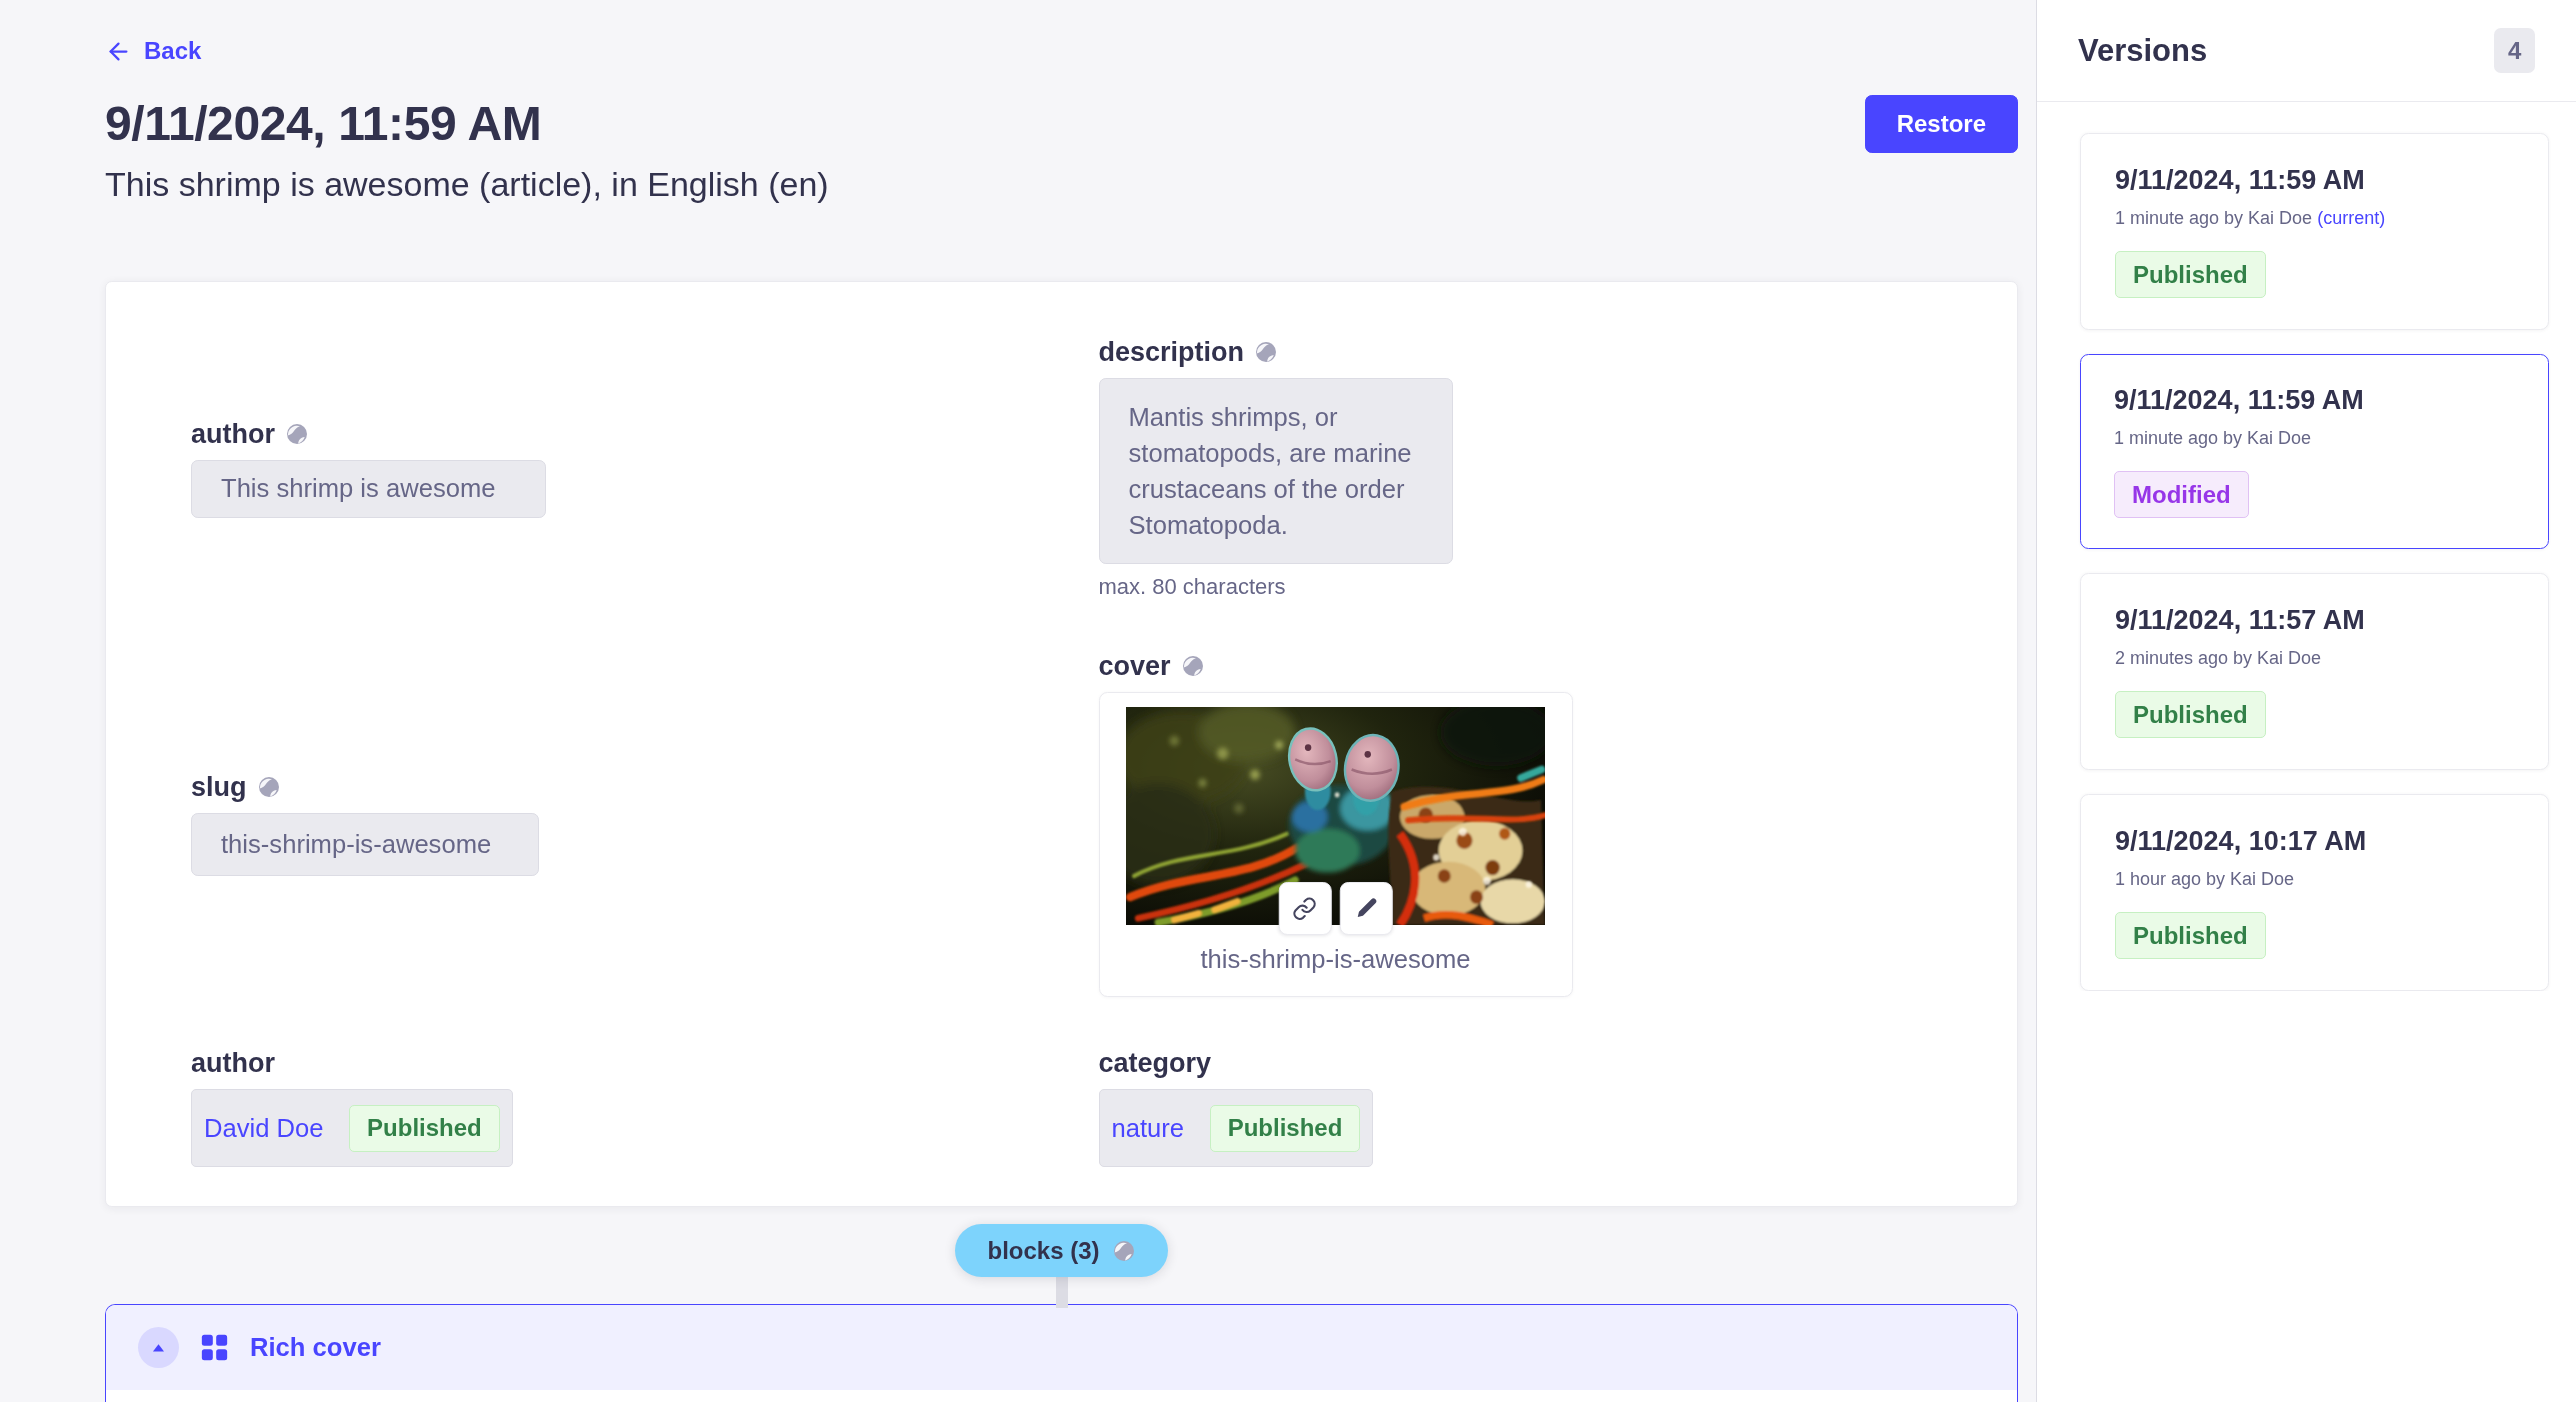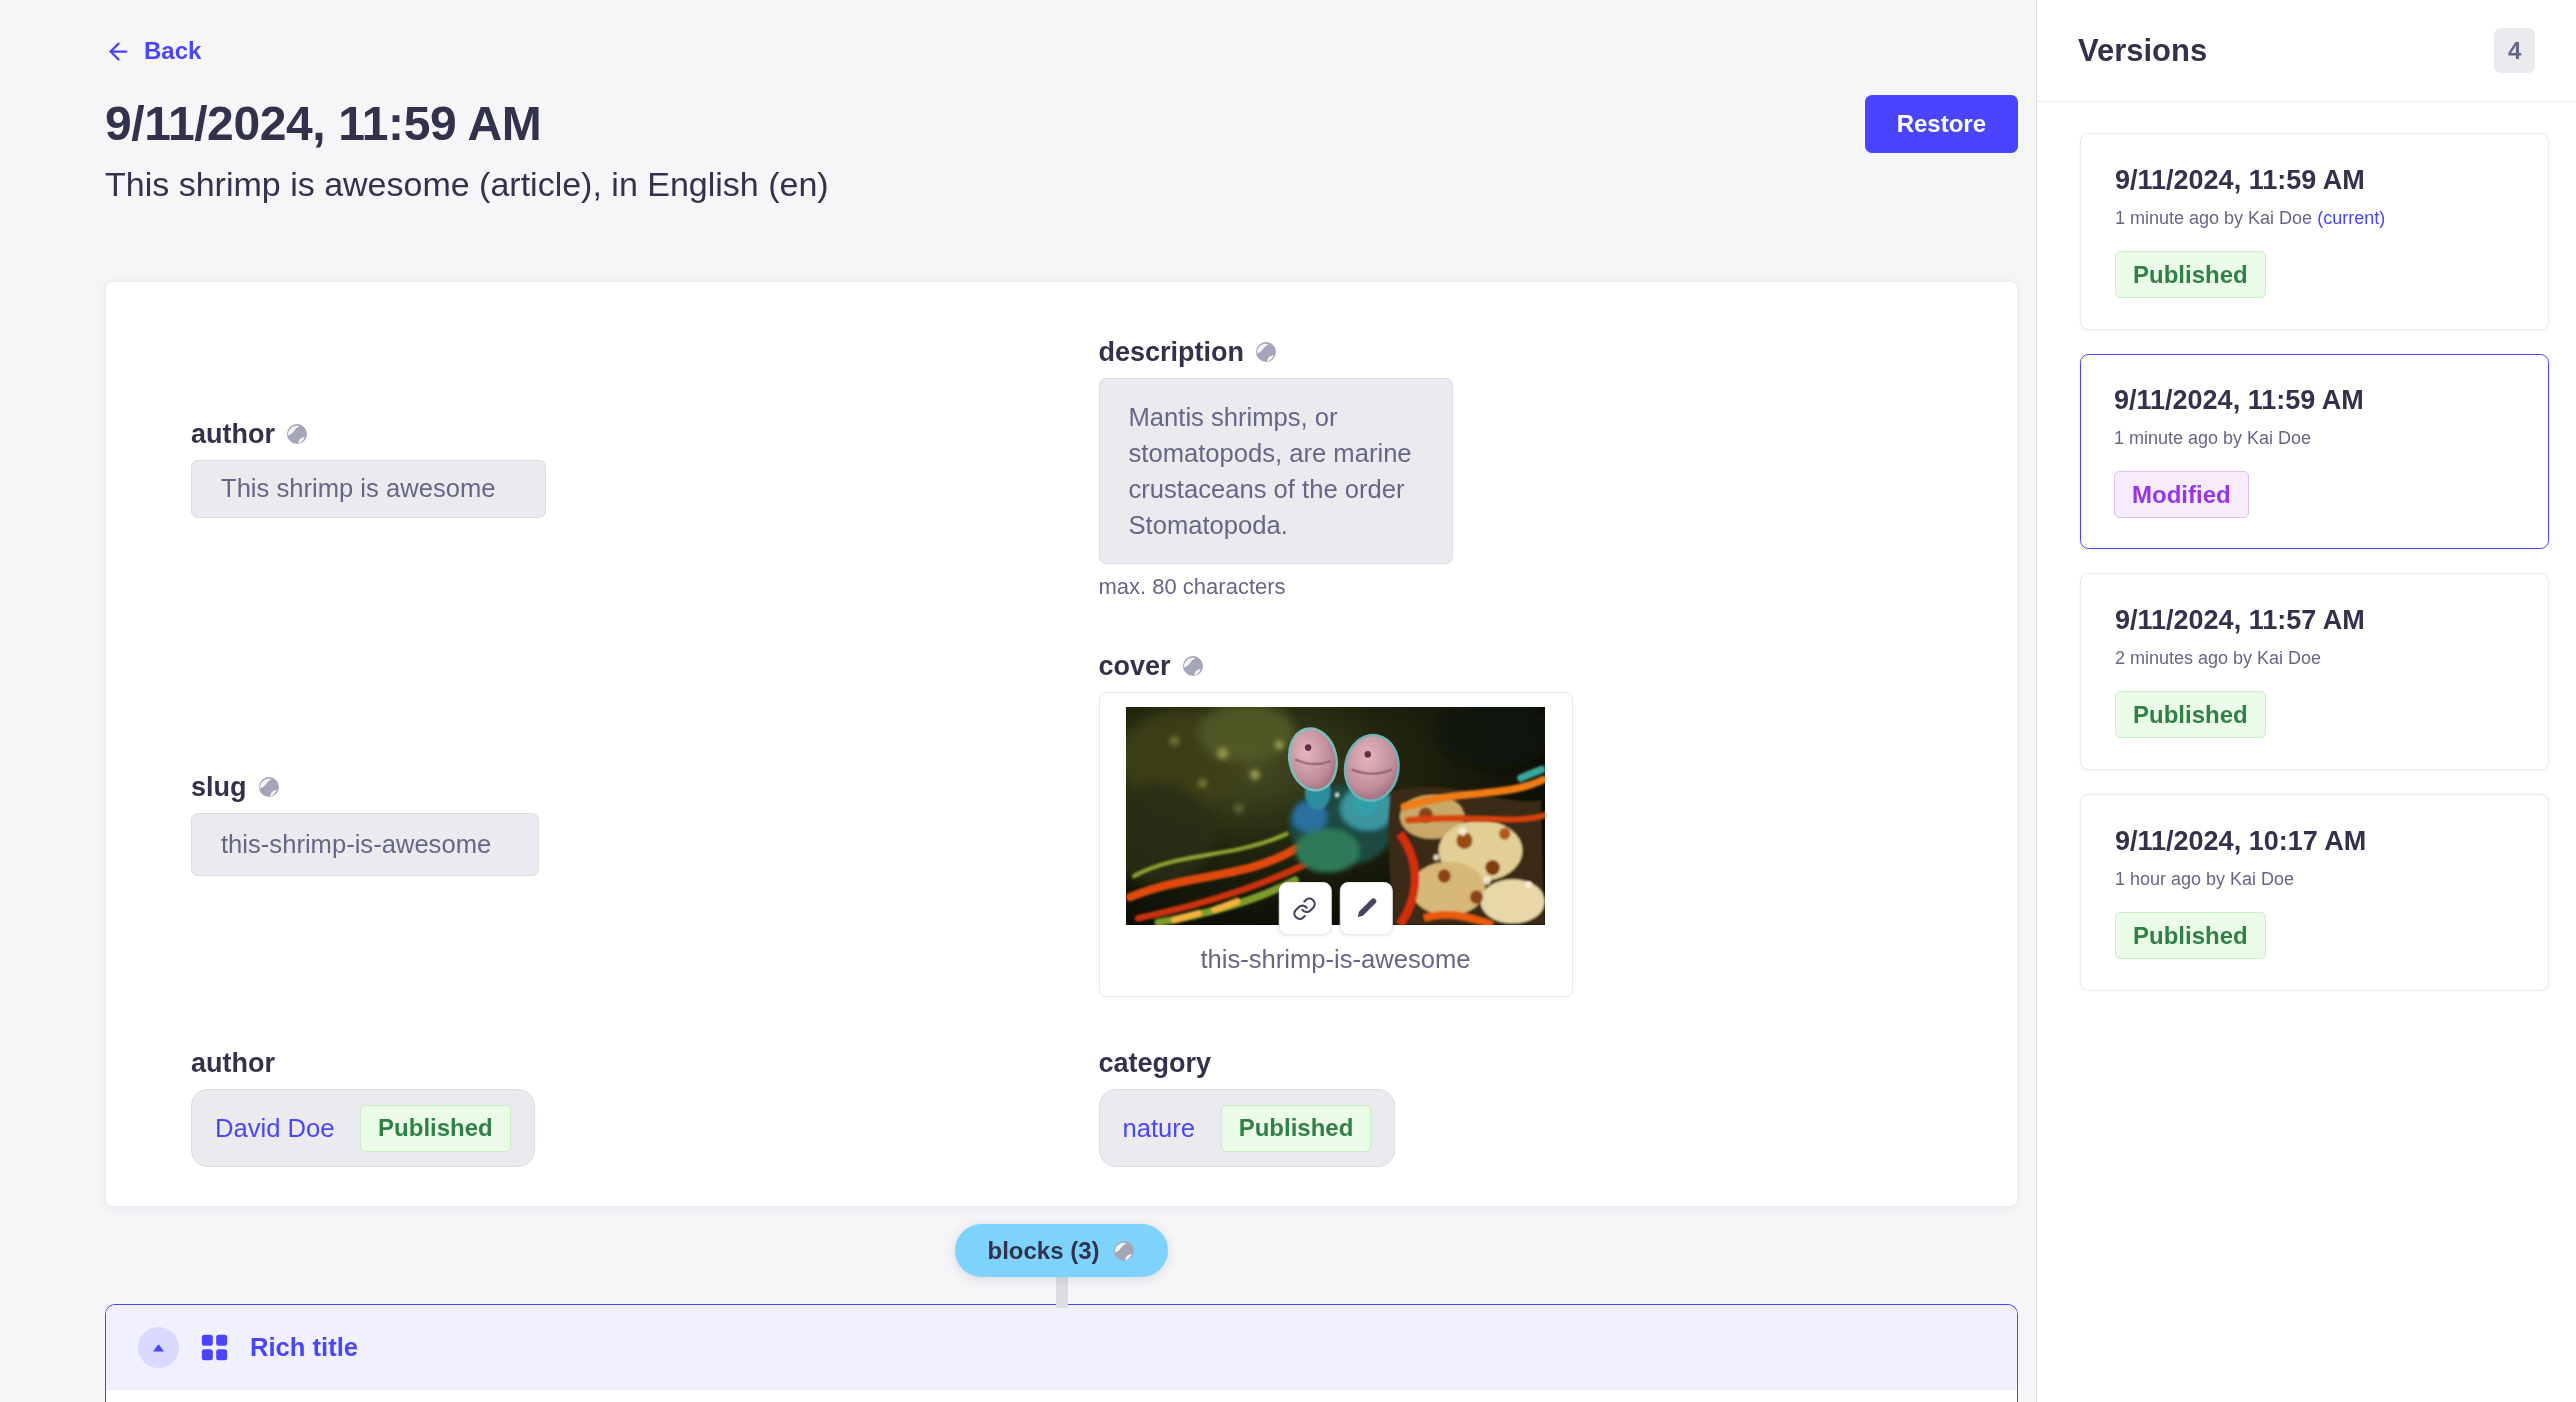--- a/index.html
+++ b/index.html
@@ -46,22 +46,22 @@
     padding:13.6px 13.6px 22px; box-shadow:0 0.9px 3.4px rgba(33,33,52,.04); }
   .cover-media { position:relative; width:419px; height:218px; margin:0 auto; }
   .cover-media svg.photo { width:100%; height:100%; display:block; }
   .media-actions { position:absolute; left:50%; bottom:-10.2px; transform:translateX(-50%);
     display:flex; gap:8.5px; }
   .media-btn { width:53px; height:53px; background:#fff; border:0.9px solid #eaeaef; border-radius:8.5px;
     display:flex; align-items:center; justify-content:center; cursor:pointer;
     box-shadow:0 0.9px 3.4px rgba(33,33,52,.1); }
   .cover-caption { margin-top:20.4px; text-align:center; font-size:25.6px; color:#666687; }
 
-  .relation-box { display:inline-flex; align-items:center; gap:25.6px; height:78px; padding:0 23px;
-    background:#eaeaef; border:0.9px solid #dcdce4; border-radius:17px; }
+  .relation-box { display:inline-flex; align-items:center; gap:25.6px; height:78px; padding:0 12px;
+    background:#eaeaef; border:0.9px solid #dcdce4; border-radius:5px; }
   .relation-link { color:#4945ff; font-size:25.6px; text-decoration:none; cursor:pointer; }
   .status-badge { display:inline-block; padding:8.5px 17px; border-radius:5.1px; font-size:24px; font-weight:700; }
   .badge-published { background:#eafbe7; border:0.9px solid #c6f0c2; color:#328048; }
   .badge-modified  { background:#f6ecfc; border:0.9px solid #e0c1f4; color:#9736e8; }
 
   
   .blocks-area { position:relative; height:80px; margin-top:17px; display:flex;
     justify-content:center; align-items:flex-start; }
   .connector { position:absolute; left:50%; top:39px; bottom:-3.4px; width:12px; margin-left:-6px;
     background:#dcdce4; }
@@ -328,21 +328,21 @@
             <svg width="19" height="19" viewBox="0 0 24 24" fill="#4945ff">
                 <path d="M12 8l7 9H5z"></path>
               </svg>
           </button>
           <svg width="27" height="27" viewBox="0 0 32 32" fill="#4945ff">
               <rect x="1" y="1" width="13" height="13" rx="3"></rect>
               <rect x="18" y="1" width="13" height="13" rx="3"></rect>
               <rect x="1" y="18" width="13" height="13" rx="3"></rect>
               <rect x="18" y="18" width="13" height="13" rx="3"></rect>
             </svg>
-          <span class="rich-title">Rich title</span>
+          <span class="rich-title">Rich cover</span>
         </div>
         <div class="rich-body">
           
         </div>
       </div>
 
     </div>
   </div>
 
   <aside class="sidebar">

